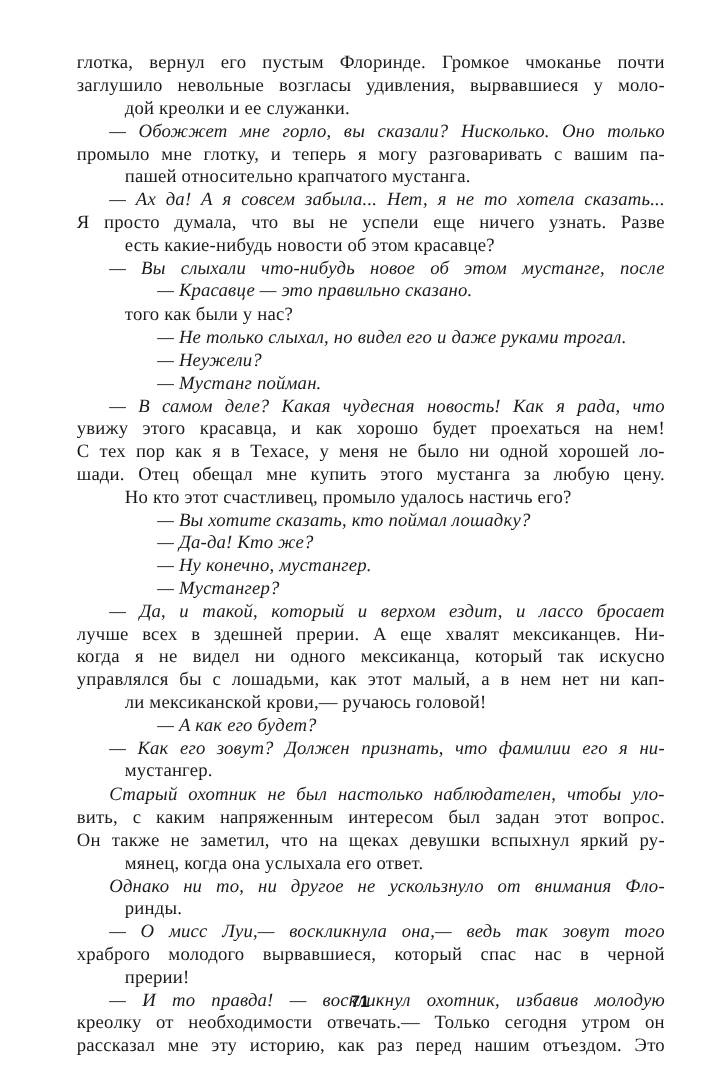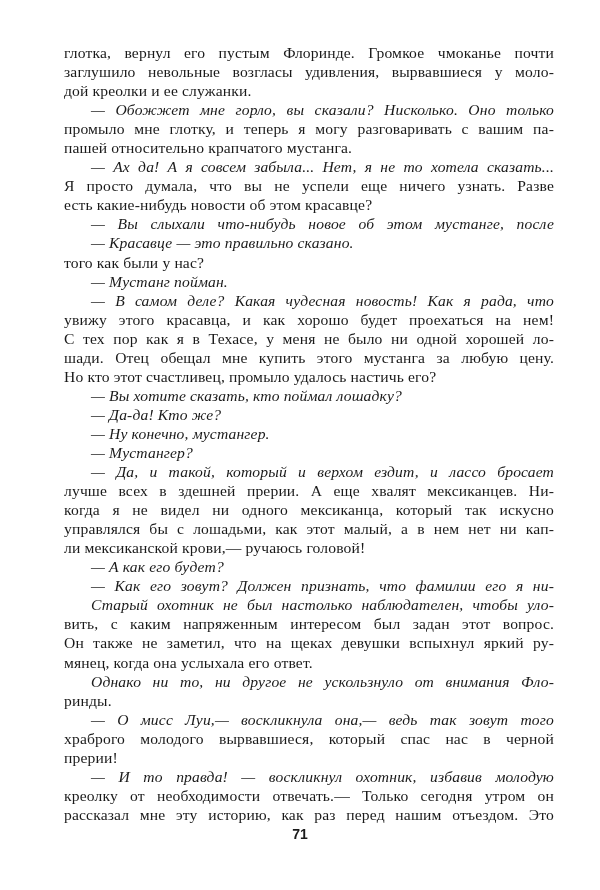--- a/index.html
+++ b/index.html
@@ -25,20 +25,21 @@
     }
     .line {
       height: 19.05px;
       line-height: 19.05px;
       white-space: nowrap;
       text-align: justify;
       text-align-last: justify;
     }
     .line.last {
       text-align-last: left;
+      margin-left: 40px;
     }
     .line.indent {
       padding-left: 27px;
       font-style: italic;
     }
     .page-number {
       position: absolute;
       left: 0;
       width: 600px;
       top: 826px;
@@ -58,37 +59,40 @@
     <div class="line last">дой креолки и ее служанки.</div>
     <div class="line indent">— Обожжет мне горло, вы сказали? Нисколько. Оно только</div>
     <div class="line">промыло мне глотку, и теперь я могу разговаривать с вашим па-</div>
     <div class="line last">пашей относительно крапчатого мустанга.</div>
     <div class="line indent">— Ах да! А я совсем забыла... Нет, я не то хотела сказать...</div>
     <div class="line">Я просто думала, что вы не успели еще ничего узнать. Разве</div>
     <div class="line last">есть какие-нибудь новости об этом красавце?</div>
     <div class="line indent">— Вы слыхали что-нибудь новое об этом мустанге, после</div>
     <div class="line indent last">— Красавце — это правильно сказано.</div>
     <div class="line last">того как были у нас?</div>
+    <div class="line indent last">— Не только слыхал, но видел его и даже руками трогал.</div>
+    <div class="line indent last">— Неужели?</div>
     <div class="line indent last">— Мустанг пойман.</div>
     <div class="line indent">— В самом деле? Какая чудесная новость! Как я рада, что</div>
     <div class="line">увижу этого красавца, и как хорошо будет проехаться на нем!</div>
     <div class="line">С тех пор как я в Техасе, у меня не было ни одной хорошей ло-</div>
     <div class="line">шади. Отец обещал мне купить этого мустанга за любую цену.</div>
     <div class="line last">Но кто этот счастливец, промыло удалось настичь его?</div>
     <div class="line indent last">— Вы хотите сказать, кто поймал лошадку?</div>
     <div class="line indent last">— Да-да! Кто же?</div>
     <div class="line indent last">— Ну конечно, мустангер.</div>
     <div class="line indent last">— Мустангер?</div>
     <div class="line indent">— Да, и такой, который и верхом ездит, и лассо бросает</div>
     <div class="line">лучше всех в здешней прерии. А еще хвалят мексиканцев. Ни-</div>
     <div class="line">когда я не видел ни одного мексиканца, который так искусно</div>
     <div class="line">управлялся бы с лошадьми, как этот малый, а в нем нет ни кап-</div>
     <div class="line last">ли мексиканской крови,— ручаюсь головой!</div>
     <div class="line indent last">— А как его будет?</div>
     <div class="line indent">— Как его зовут? Должен признать, что фамилии его я ни-</div>
+    <div class="line last">мустангер.</div>
     <div class="line indent">Старый охотник не был настолько наблюдателен, чтобы уло-</div>
     <div class="line">вить, с каким напряженным интересом был задан этот вопрос.</div>
     <div class="line">Он также не заметил, что на щеках девушки вспыхнул яркий ру-</div>
     <div class="line last">мянец, когда она услыхала его ответ.</div>
     <div class="line indent">Однако ни то, ни другое не ускользнуло от внимания Фло-</div>
     <div class="line last">ринды.</div>
     <div class="line indent">— О мисс Луи,— воскликнула она,— ведь так зовут того</div>
     <div class="line">храброго молодого вырвавшиеся, который спас нас в черной</div>
     <div class="line last">прерии!</div>
     <div class="line indent">— И то правда! — воскликнул охотник, избавив молодую</div>

